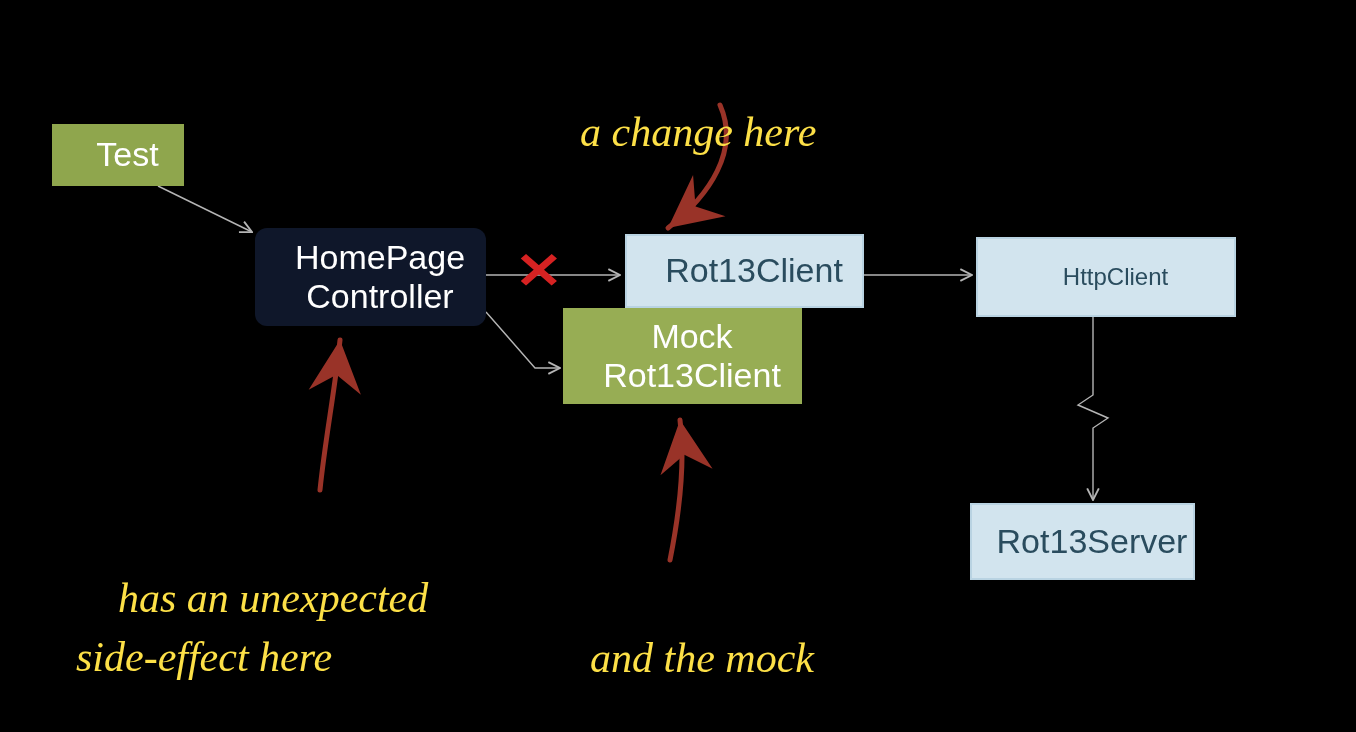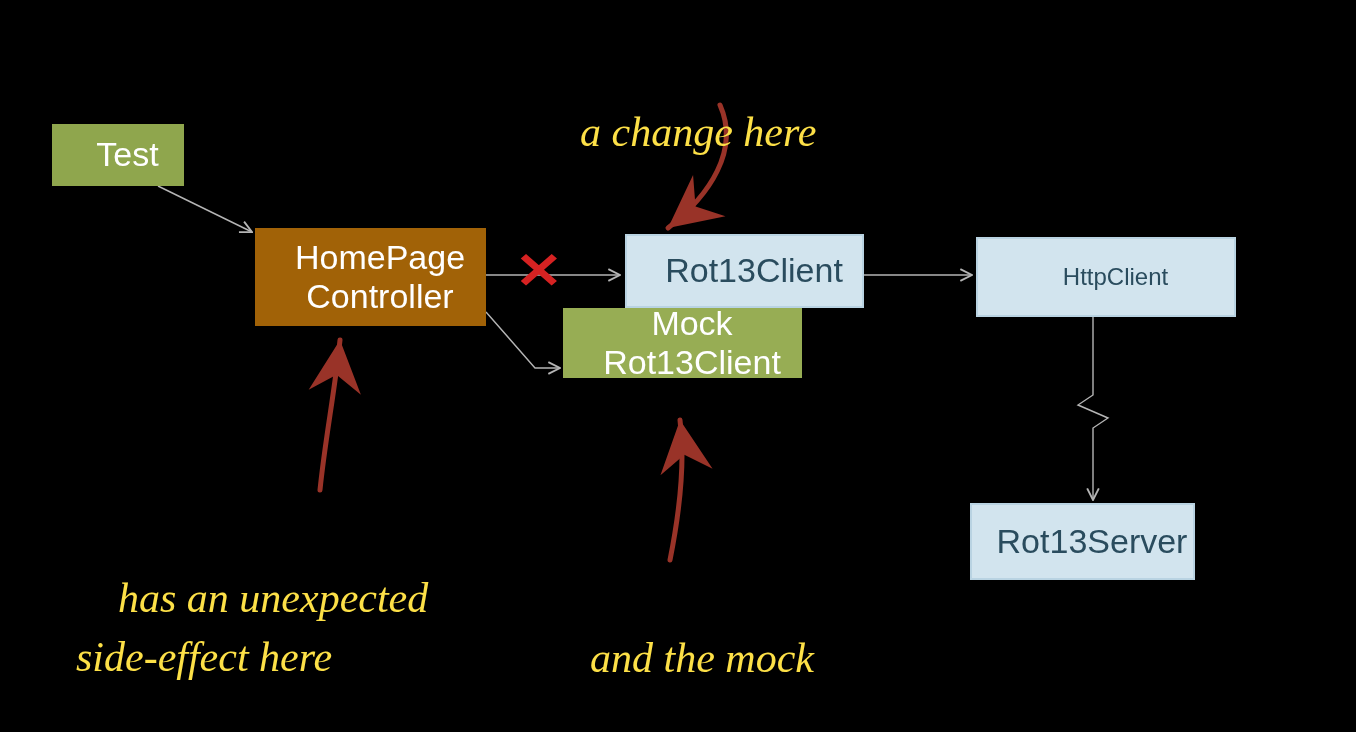--- a/index.html
+++ b/index.html
@@ -30,23 +30,24 @@
     background: #8fa64d;
     color: #fff;
     font-weight: 400;
   }
   .box.green-mid {
     background: #97ad54;
     color: #fff;
     font-weight: 400;
   }
   .box.blue-solid {
-    background: #a16207;
+    background: #0f172a;
     color: #fff;
     font-weight: 400;
+    border-radius: 12px;
   }
   .box.blue-light {
     background: #d2e4ee;
     color: #2a4c5e;
     border: 2px solid #b9d3e2;
     font-weight: 400;
   }
   .x-mark {
     position: absolute;
     color: #d62222;
@@ -108,21 +109,21 @@
 
   <div class="box blue-solid" style="left:255px; top:228px; width:231px; height:98px; font-size:34px; white-space:pre;">
     <span>HomePage
 Controller</span>
   </div>
 
   <div class="box blue-light" style="left:625px; top:234px; width:239px; height:74px; font-size:34px;">
     <span>Rot13Client</span>
   </div>
 
-  <div class="box green-mid" style="left:563px; top:308px; width:239px; height:70px; font-size:34px; white-space:pre;">
+  <div class="box green-mid" style="left:563px; top:308px; width:239px; height:96px; font-size:34px; white-space:pre;">
     <span>Mock
 Rot13Client</span>
   </div>
 
   <div class="box blue-light" style="left:976px; top:237px; width:260px; height:80px; font-size:24px;">
     <span>HttpClient</span>
   </div>
 
   <div class="box blue-light" style="left:970px; top:503px; width:225px; height:77px; font-size:34px;">
     <span>Rot13Server</span>

